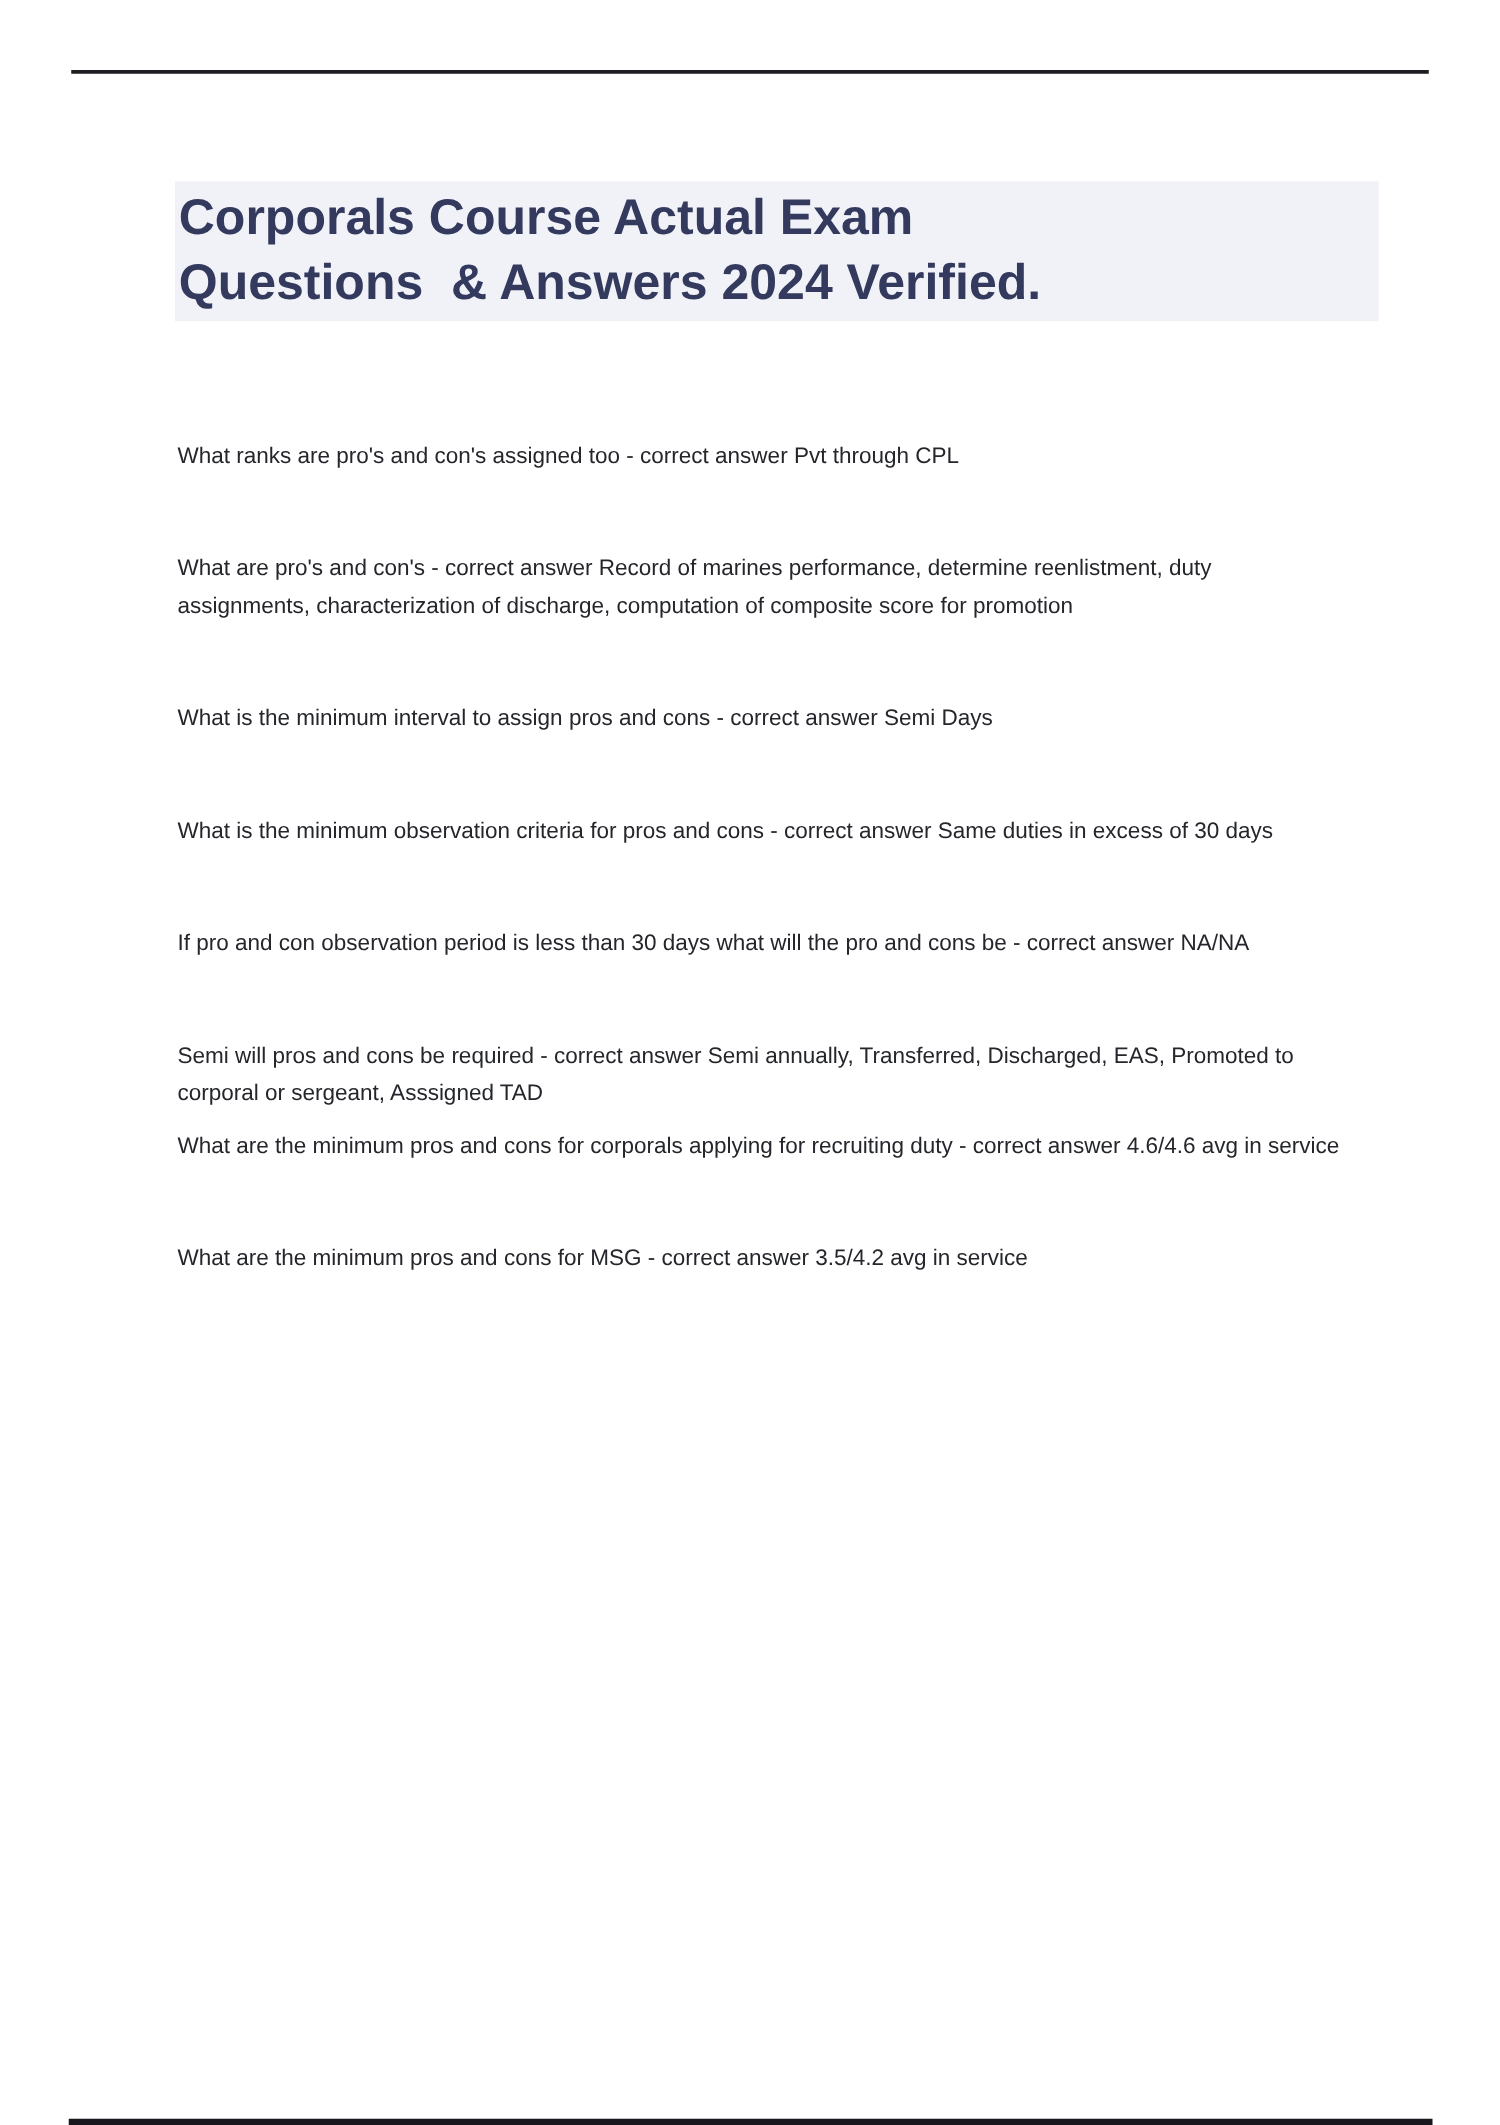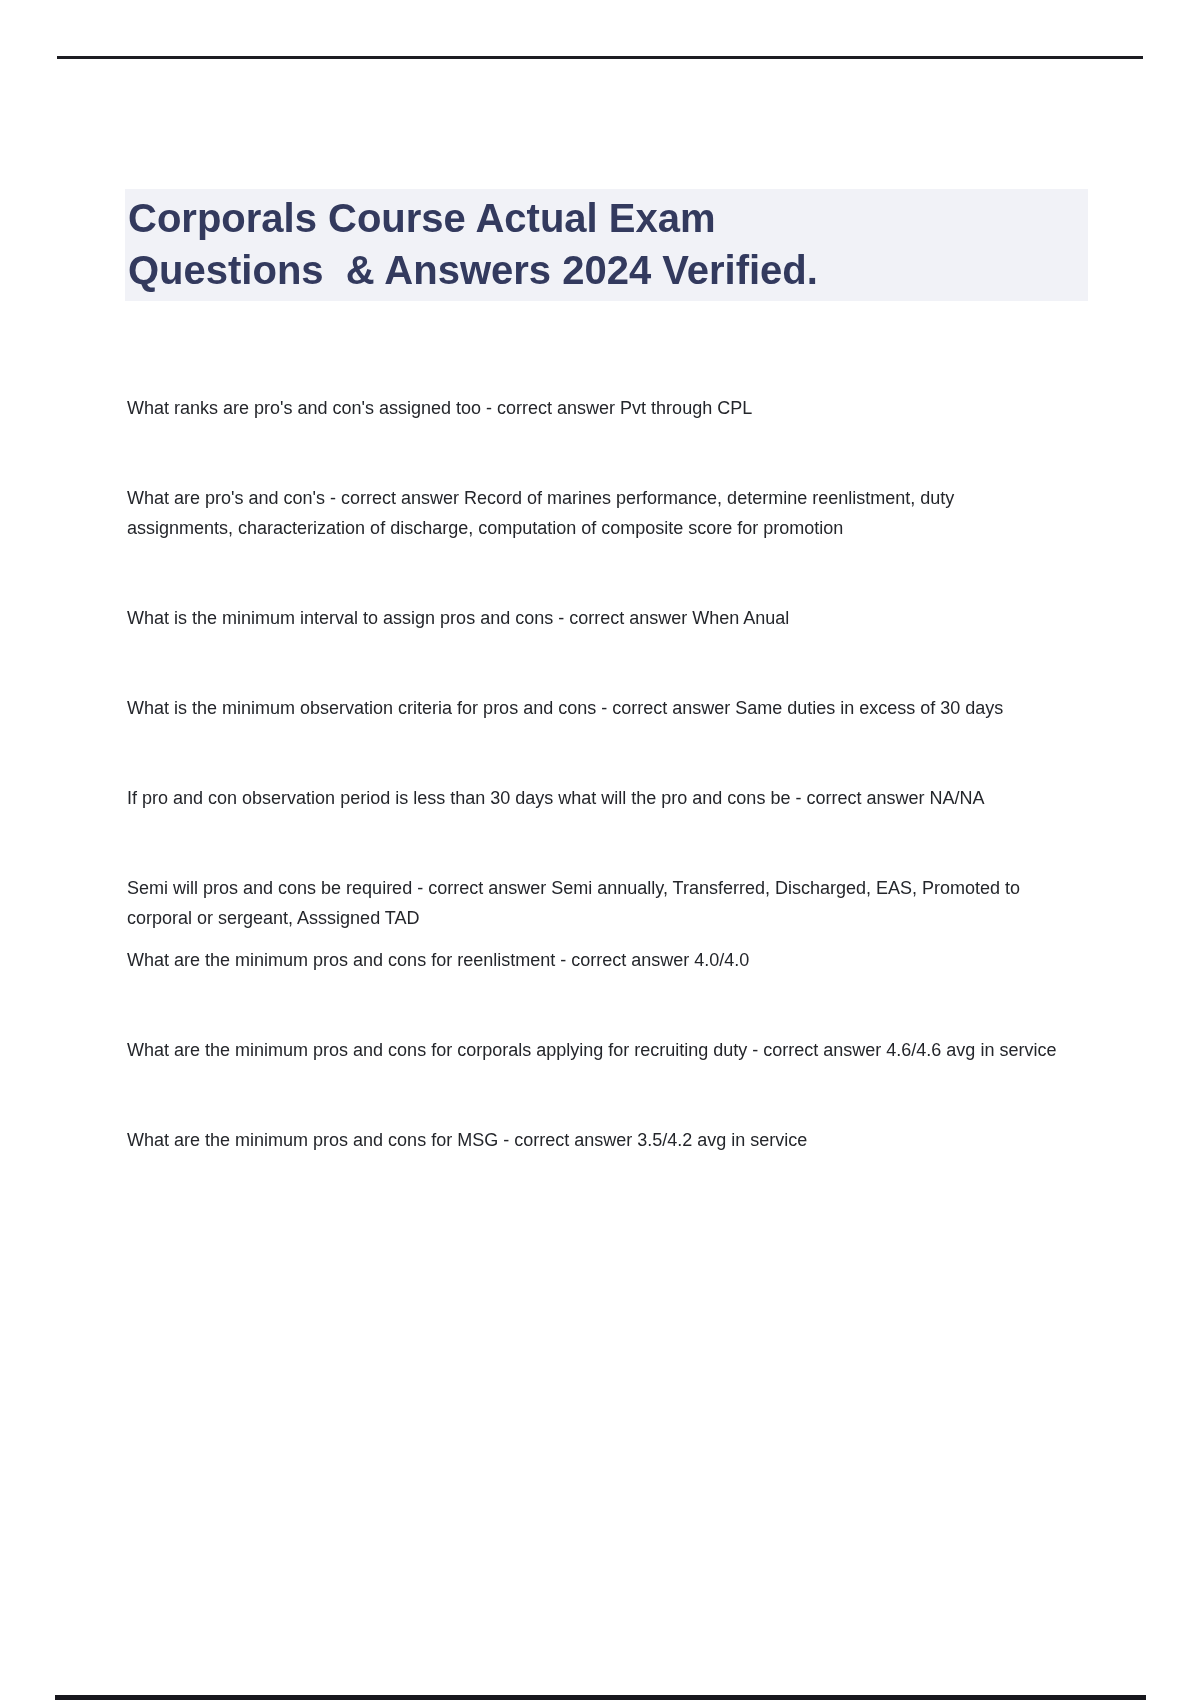--- a/index.html
+++ b/index.html
@@ -30,24 +30,23 @@
   .bottom-rule {
     position: absolute;
     left: 55px;
     top: 1695px;
     width: 1091px;
     height: 5px;
     background: #17171d;
   }
   .content {
     position: absolute;
-    left: 127px;
+    left: 142px;
     top: 145px;
     width: 930px;
-    margin-top: 44px;
   }
   .title-block {
     background: #f1f2f7;
     width: 960px;
     margin-left: -2px;
     padding: 3px 0 5px 3px;
     margin-bottom: 92px;
   }
   .title-line {
     font-size: 40px;
@@ -77,25 +76,24 @@
 
   <div class="content">
 
     <div class="title-block">
       <div class="title-line">Corporals Course Actual Exam</div>
       <div class="title-line">Questions  &amp; Answers 2024 Verified.</div>
     </div>
 
     <p class="para">What ranks are pro's and con's assigned too - correct answer Pvt through CPL</p>
     <p class="para">What are pro's and con's - correct answer Record of marines performance, determine reenlistment, duty assignments, characterization of discharge, computation of composite score for promotion</p>
-    <p class="para">What is the minimum interval to assign pros and cons - correct answer When Anual</p>
+    <p class="para">What is the minimum interval to assign pros and cons - correct answer Semi Days</p>
     <p class="para">What is the minimum observation criteria for pros and cons - correct answer Same duties in excess of 30 days</p>
     <p class="para">If pro and con observation period is less than 30 days what will the pro and cons be - correct answer NA/NA</p>
     <p class="para mb-small">Semi will pros and cons be required - correct answer Semi annually, Transferred, Discharged, EAS, Promoted to corporal or sergeant, Asssigned TAD</p>
-    <p class="para">What are the minimum pros and cons for reenlistment - correct answer 4.0/4.0</p>
     <p class="para">What are the minimum pros and cons for corporals applying for recruiting duty - correct answer 4.6/4.6 avg in service</p>
     <p class="para">What are the minimum pros and cons for MSG - correct answer 3.5/4.2 avg in service</p>
 
   </div>
 
   <div class="bottom-rule"></div>
 
 </div>
 
 </body></html>

